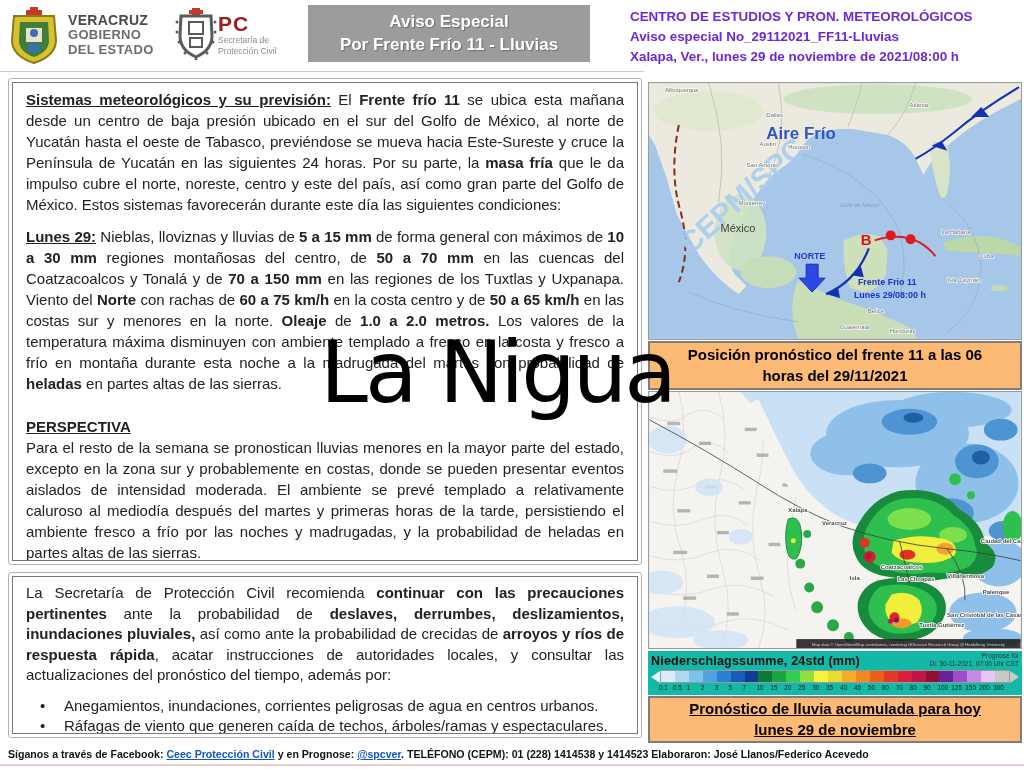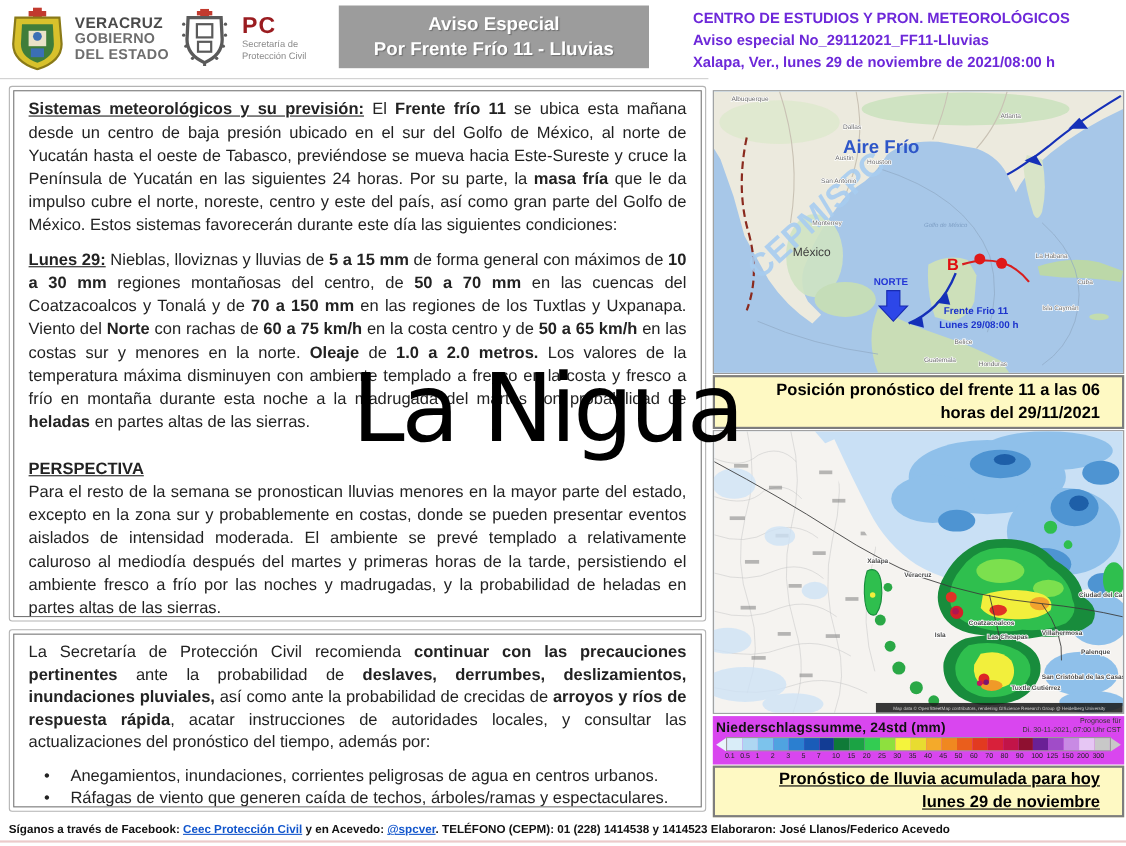--- a/index.html
+++ b/index.html
@@ -6,21 +6,21 @@
   body{width:1024px;height:769px;position:relative;font-family:"Liberation Sans",sans-serif;color:#1c1c1c;overflow:hidden;}
   .b{font-weight:bold;margin-top:32px;}
   .u{text-decoration:underline;}
   .lnk{color:#1155cc;text-decoration:underline;font-weight:bold;}
   
   .header{position:absolute;left:0;top:0;width:1024px;height:72px;}
   .header-rule{position:absolute;left:0;top:71px;width:644px;border-top:1px solid #cfcfcf;}
   .logo-ver{position:absolute;left:8px;top:6px;display:flex;align-items:center;gap:8px;}
   .logo-ver-text{font-size:13px;line-height:1.1;color:#6d6d6d;font-weight:bold;letter-spacing:.3px;}
   .logo-ver-text .big{color:#4a4a4a;font-size:14px;}
-  .logo-pc{position:absolute;left:165px;top:8px;display:flex;align-items:center;gap:13px;}
+  .logo-pc{position:absolute;left:175px;top:8px;display:flex;align-items:center;gap:1px;}
   .logo-pc-text{line-height:1.1;}
   .logo-pc-abbr{color:#9a1c20;font-weight:bold;font-size:21px;letter-spacing:1px;}
   .logo-pc-sub{color:#8a8a8a;font-size:8.5px;line-height:1.2;}
   .title-box{position:absolute;left:308px;top:5px;width:282px;height:57px;background:#9c9c9c;display:flex;flex-direction:column;align-items:center;justify-content:center;}
   .title-box div{color:#fff;font-weight:bold;font-size:17px;line-height:1.35;text-shadow:1px 1px 1px #6e6e6e;}
   .head-right{position:absolute;right:4px;top:7px;width:390px;font-weight:bold;font-size:13.4px;line-height:1.5;color:#6d28d9;}
   
   .panel{position:absolute;border:1px solid #b3b3b3;border-radius:3px;padding:3px;background:#fff;box-sizing:border-box;}
   .panel-inner{border:1px solid #777;height:100%;box-sizing:border-box;padding:6px 13px;overflow:hidden;}
   .main-panel{left:8px;top:78px;width:634px;height:487px;}
@@ -32,25 +32,25 @@
   .persp-b{margin:0;}
   .reco-p{margin:0 0 10px 0;line-height:20.5px;}
   ul.bullets{margin:0;padding:0 0 0 14px;list-style:none;}
   ul.bullets li{font-size:15px;line-height:20.5px;padding-left:24px;position:relative;text-align:left;}
   ul.bullets li::before{content:"•";position:absolute;left:0;top:0;}
   
   .map-frame{position:absolute;left:648px;width:374px;border:1px solid #9a9a9a;box-sizing:border-box;background:#dfe8f2;}
   .map1{top:82px;height:258px;}
   .map2{top:391px;height:258px;}
   .map-frame svg{display:block;width:100%;height:100%;}
-  .caption{position:absolute;left:648px;width:374px;background:#fef9c3;border:2px solid #7d7d7d;box-sizing:border-box;display:flex;align-items:center;justify-content:center;text-align:right;font-weight:bold;font-size:15px;line-height:1.35;color:#000;padding:0 20px;}
+  .caption{position:absolute;left:648px;width:374px;background:#fdba74;border:2px solid #7d7d7d;box-sizing:border-box;display:flex;align-items:center;justify-content:center;text-align:center;font-weight:bold;font-size:15px;line-height:1.35;color:#000;padding:0 20px;}
   .cap1{top:341px;height:49px;}
   .cap2{top:696px;height:47px;text-decoration:underline;}
   
-  .scale{position:absolute;left:648px;top:651px;width:374px;height:44px;background:#d946ef;box-sizing:border-box;padding:1px 3px 0;}
+  .scale{position:absolute;left:648px;top:651px;width:374px;height:44px;background:#14b8a6;box-sizing:border-box;padding:1px 3px 0;}
   .scale-head{display:flex;justify-content:space-between;align-items:flex-end;}
   .scale-title{font-weight:bold;font-size:12.5px;color:#111;letter-spacing:.2px;}
   .scale-note{font-size:6.5px;color:#333;text-align:right;line-height:1.25;}
   .scale-bar-row{display:flex;align-items:center;margin-top:2px;}
   .arrow-left{width:0;height:0;border-top:6px solid transparent;border-bottom:6px solid transparent;border-right:9px solid #e9f3fb;}
   .arrow-right{width:0;height:0;border-top:6px solid transparent;border-bottom:6px solid transparent;border-left:9px solid #c8c8c8;}
   .segs{display:flex;flex:1;height:11px;border:1px solid #9a9a9a;}
   .seg{flex:1;}
   .slabels{display:flex;padding-left:8px;padding-right:12px;margin-top:1px;}
   .slab{flex:1;font-size:6.4px;color:#222;text-align:left;}
@@ -375,16 +375,16 @@
       <div class="slab">100</div>
       <div class="slab">125</div>
       <div class="slab">150</div>
       <div class="slab">200</div>
       <div class="slab">300</div>
     </div>
 </div>
 
 <div class="caption cap2">Pronóstico de lluvia acumulada para hoy lunes 29 de noviembre</div>
 
-<div class="footer"><span>Síganos a través de Facebook: </span><span class="lnk">Ceec Protección Civil</span><span>  y en Acevedo: </span><span class="lnk">@spcver</span><span>.  TELÉFONO (CEPM):  01 (228) 1414538 y 1414523 Elaboraron: José Llanos/Federico Acevedo</span></div>
+<div class="footer"><span>Síganos a través de Facebook: </span><span class="lnk">Ceec Protección Civil</span><span>  y en Prognose: </span><span class="lnk">@spcver</span><span>.  TELÉFONO (CEPM):  01 (228) 1414538 y 1414523 Elaboraron: José Llanos/Federico Acevedo</span></div>
 <div class="footer-rule"></div>
 
 <div class="watermark">La Nigua</div>
 
 </body></html>

